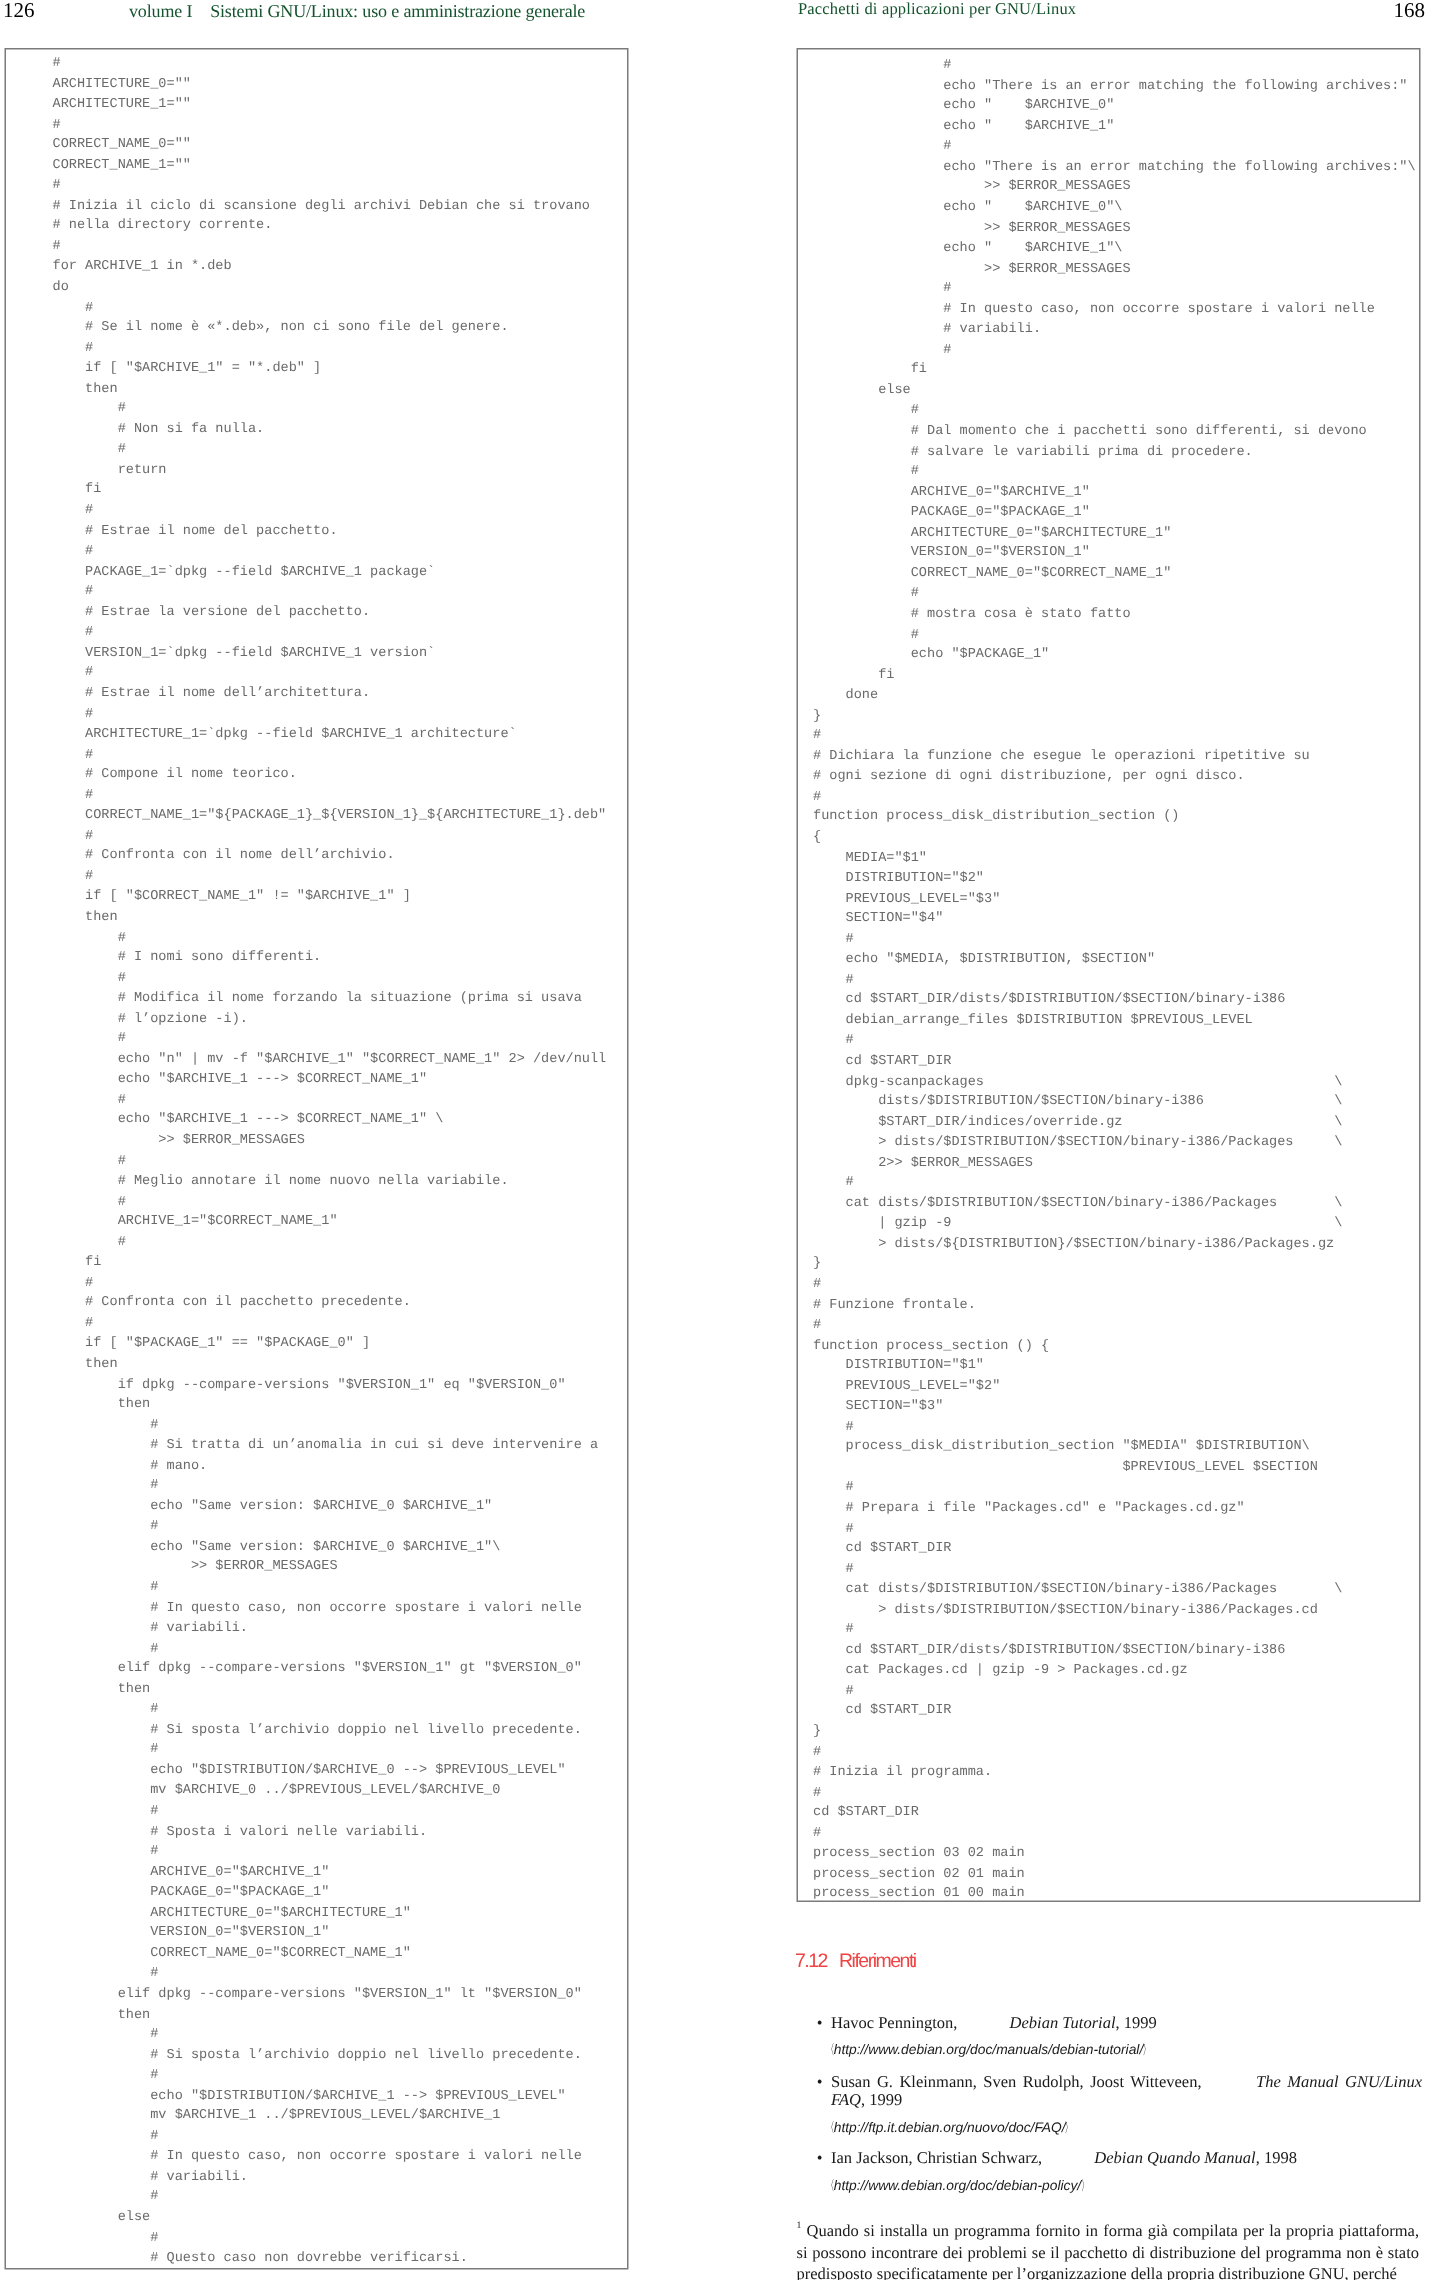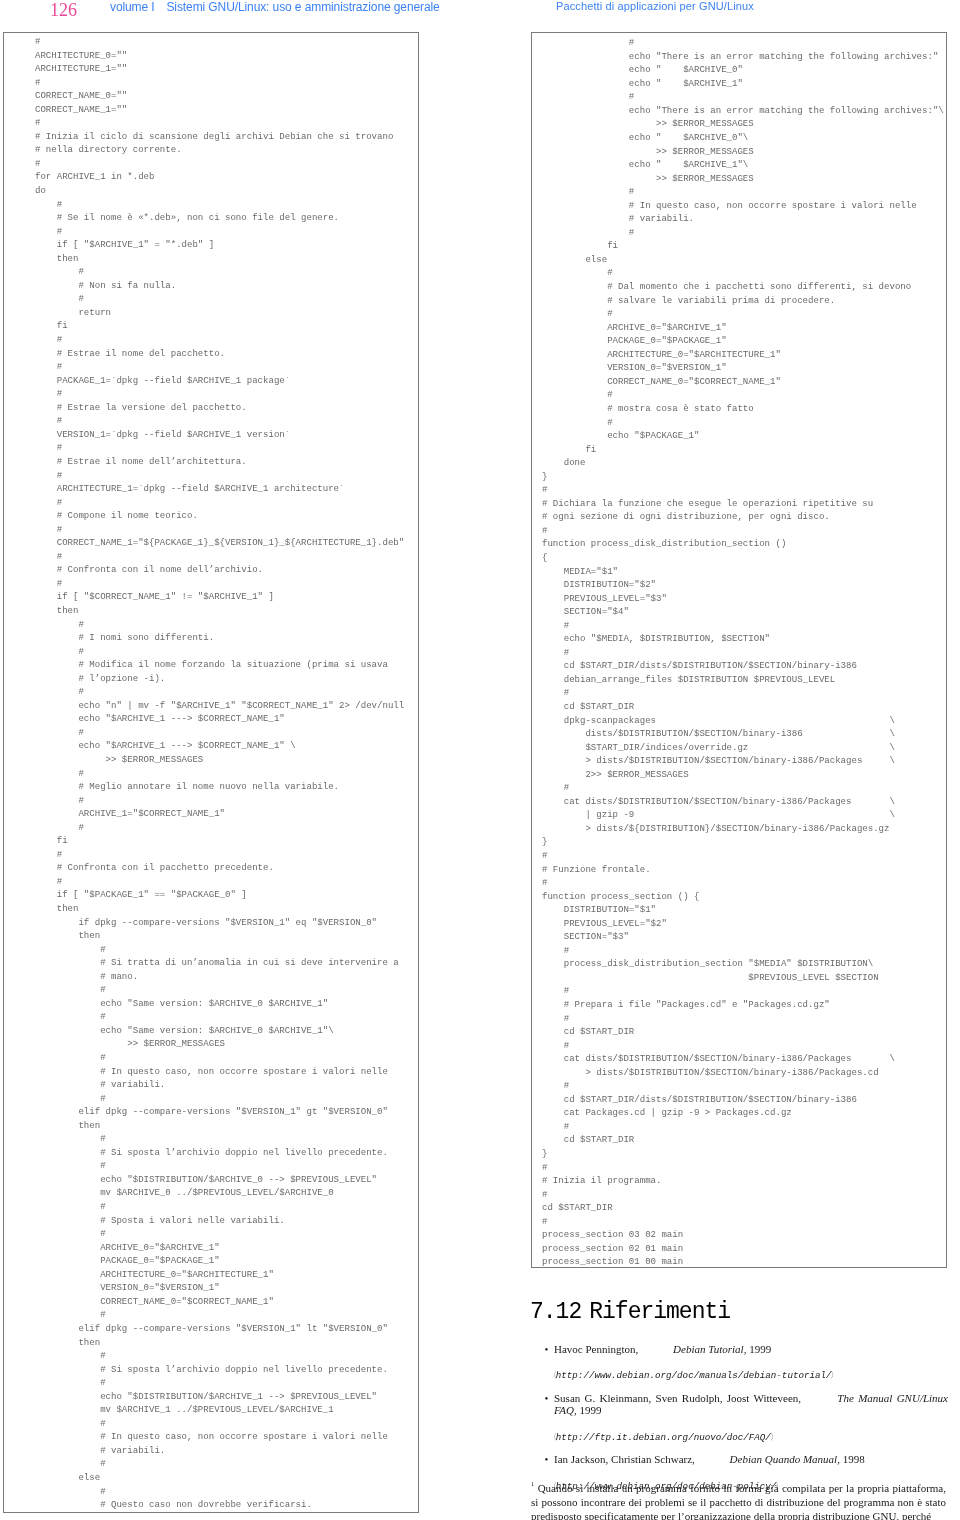--- a/index.html
+++ b/index.html
@@ -5,43 +5,43 @@
 <style>
 * { margin:0; padding:0; box-sizing:border-box; }
 html, body { width:960px; height:1520px; }
 body { background:#ffffff; font-family:"Liberation Serif", serif;
        overflow:hidden; -webkit-font-smoothing:antialiased; }
 .page { position:absolute; top:0; width:480px; height:1520px; will-change:transform; }
 .page-left  { left:0; }
 .page-right { left:480px; }
 
 .folio { position:absolute; font-family:"Liberation Serif", serif;
-         font-size:18px; color:#ec4899; top:-0.2px; white-space:nowrap;margin-left:48px; }
-.rh-text { position:absolute; font-family:Liberation Sans, sans-serif;
-           color:#3b82f6; top:-0.5px; white-space:nowrap;margin-left:24px; }
+         font-size:14px; color:#000000; top:-0.2px; white-space:nowrap; }
+.rh-text { position:absolute; font-family:Liberation Serif, serif;
+           color:#14532d; top:-0.5px; white-space:nowrap; }
 .rh-left  { font-size:12.0px; letter-spacing:-0.1px; }
 .rh-right { font-size:11px; letter-spacing:0.12px;text-align:right; }
 
 .codebox { position:absolute; border:1px solid #7b7b7b; background:#ffffff;
            overflow:hidden; }
 pre.code { position:absolute; font-family:"Liberation Mono", monospace;
            font-size:9.05px; line-height:13.55px; color:#6a6a6a;
            white-space:pre; }
 
-.sec-head { position:absolute; font-family:Liberation Mono, monospace;
-            font-size:23px; letter-spacing:-1.0px; color:#000000;
+.sec-head { position:absolute; font-family:Liberation Sans, sans-serif;
+            font-size:13px; letter-spacing:-1.0px; color:#ef4444;
             white-space:nowrap; }
 .sec-gap { display:inline-block; width:8px; }
 .refs { position:absolute; }
 .ref { position:relative; margin-bottom:9.2px; }
 .bullet { position:absolute; left:-9.5px; top:-0.5px; font-size:11px; }
 .ref-text { font-family:"Liberation Serif", serif; font-size:11px;
             color:#1a1a1a; line-height:12.4px; text-align:justify; }
-.ref-url { font-family:Liberation Mono, monospace; font-style:italic;
-           font-size:9.2px; color:#1a1a1a; line-height:12.4px; margin-top:15px;
+.ref-url { font-family:Liberation Sans, sans-serif; font-style:italic;
+           font-size:9.2px; color:#1a1a1a; line-height:12.4px; margin-top:5px;
            white-space:nowrap; }
 .angle { font-style:normal; display:inline-block; transform:scaleX(0.62);
          margin:0 -2.2px 0 -5.2px; }
 .angle-close { margin:0 -2.2px 0 -2.2px; }
 .fnote { position:absolute; font-family:"Liberation Serif", serif;
          font-size:11.0px; line-height:14.4px; color:#1a1a1a;
          text-align:justify; }
 .fn-marker { font-size:6.5px; vertical-align:super; position:relative; top:-1px; }
 i { font-style:italic;margin-left:32px; }
 </style>

